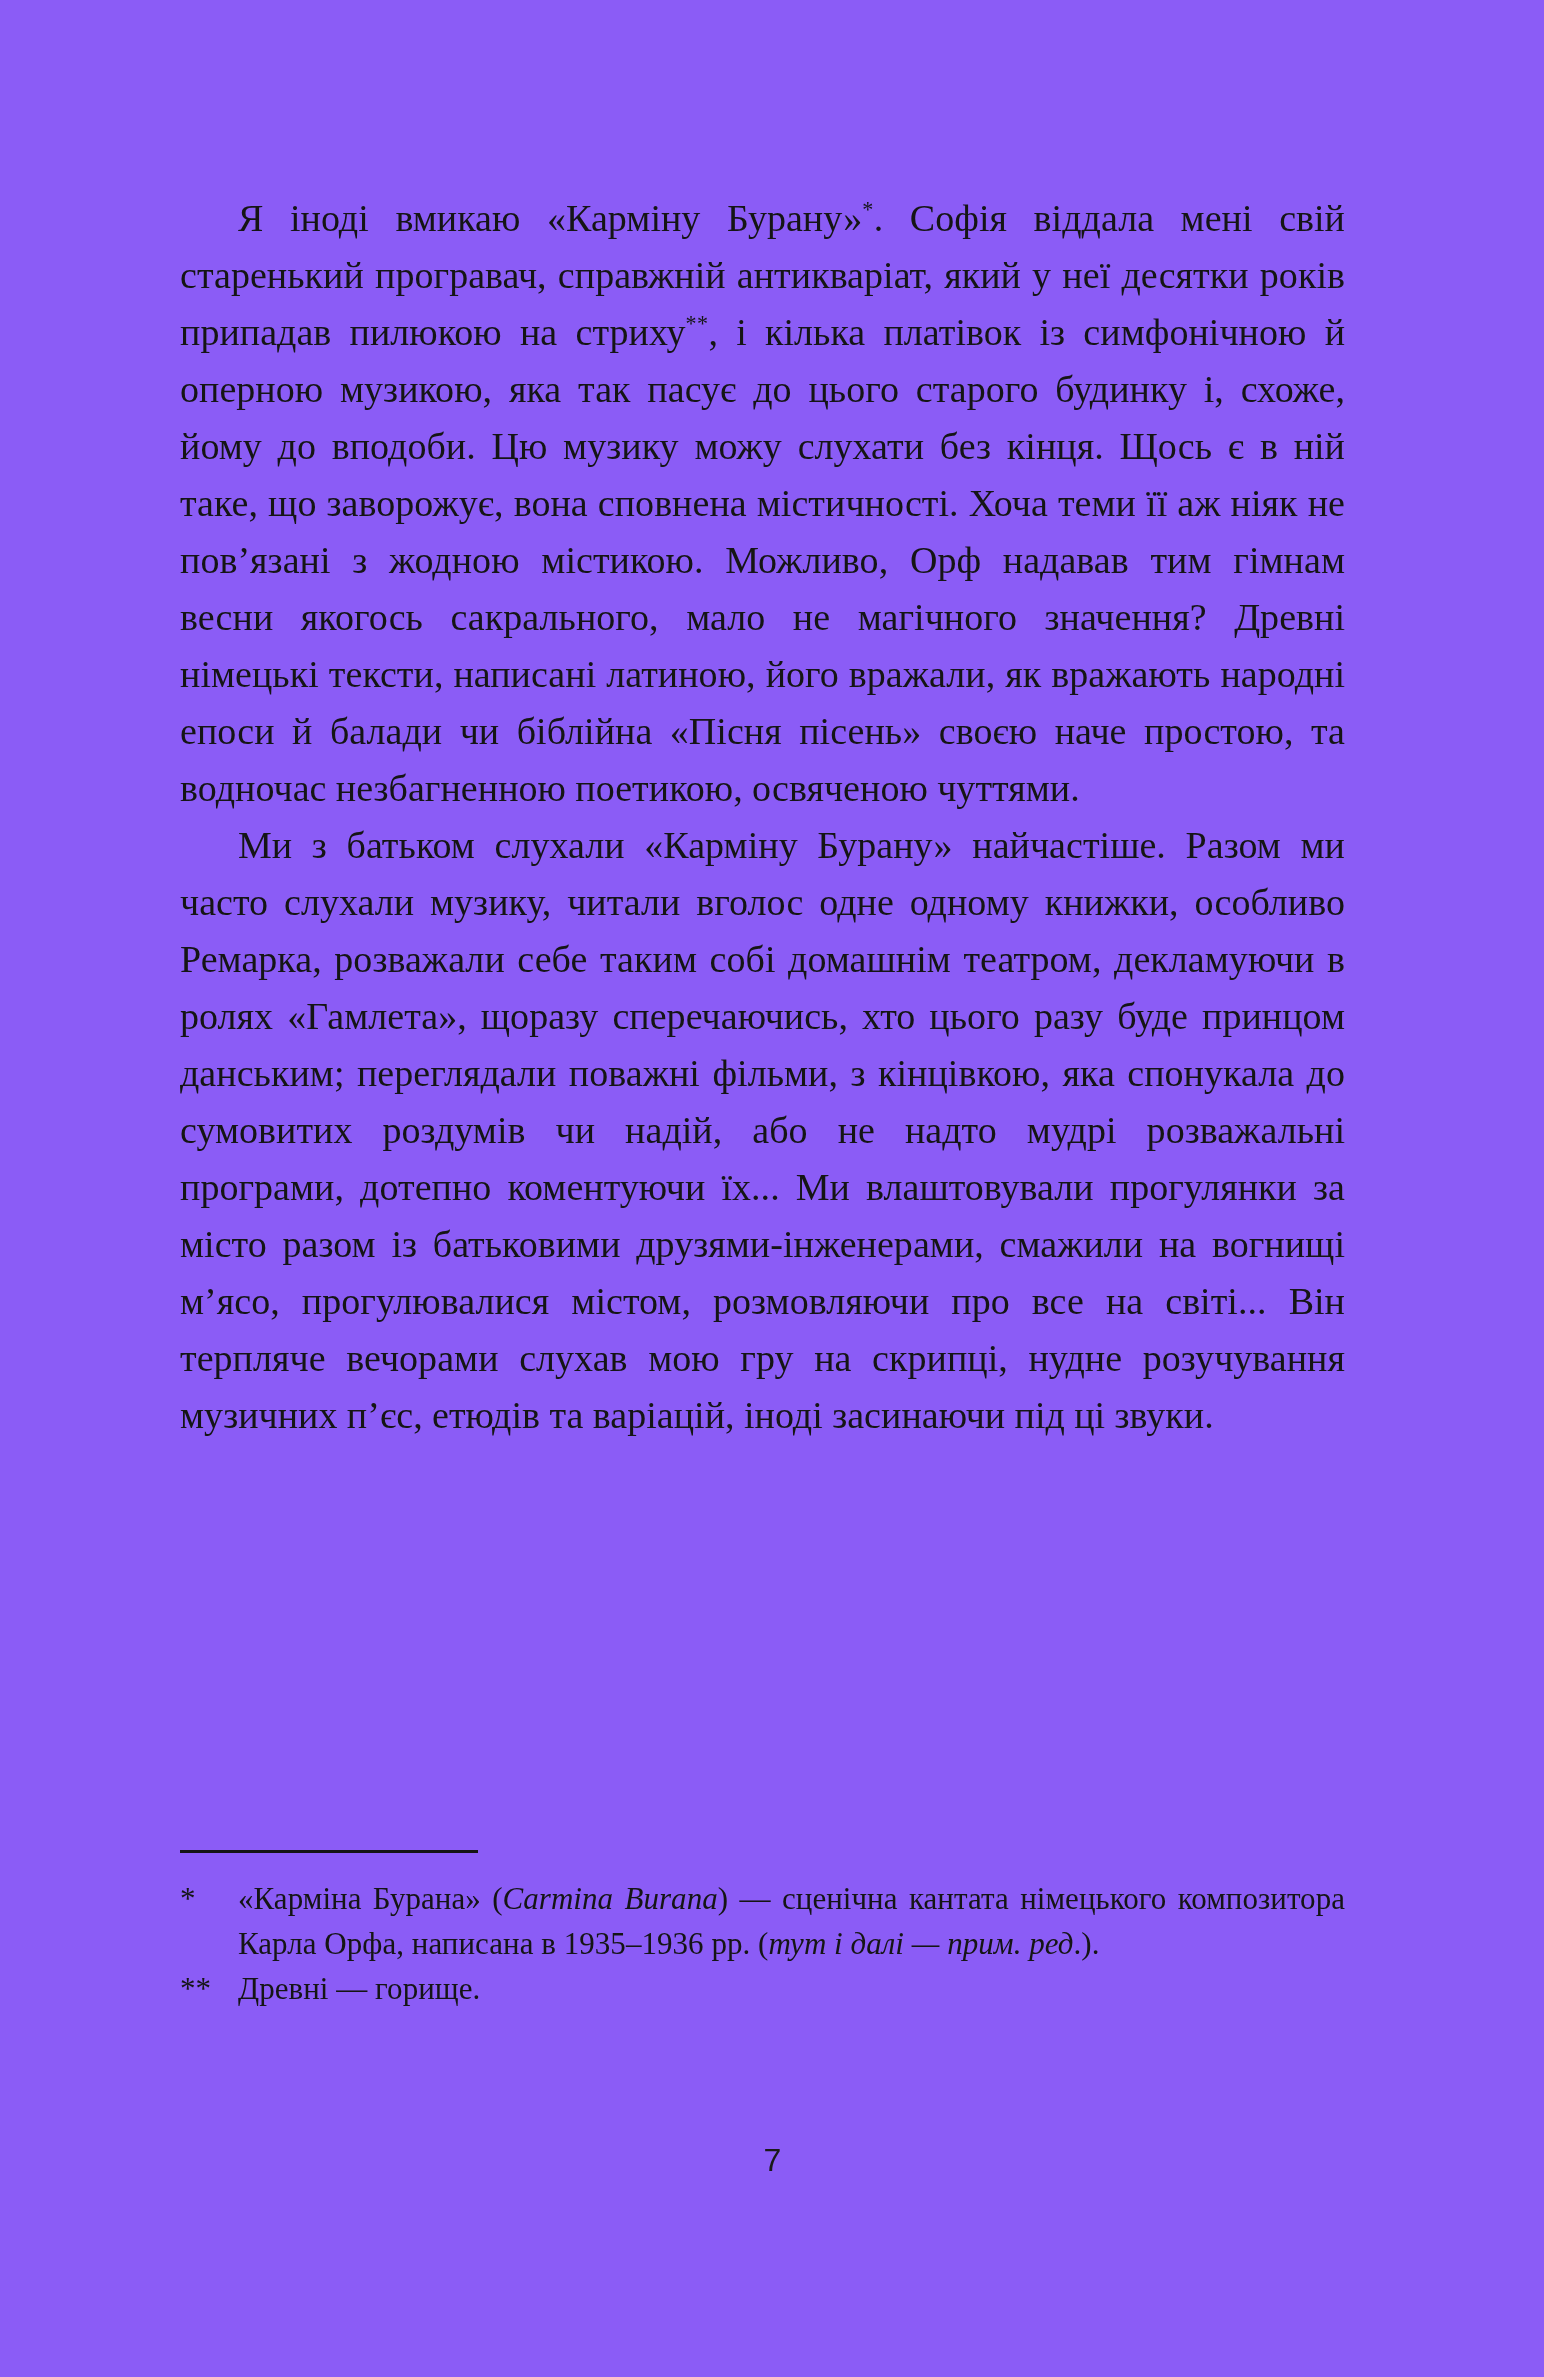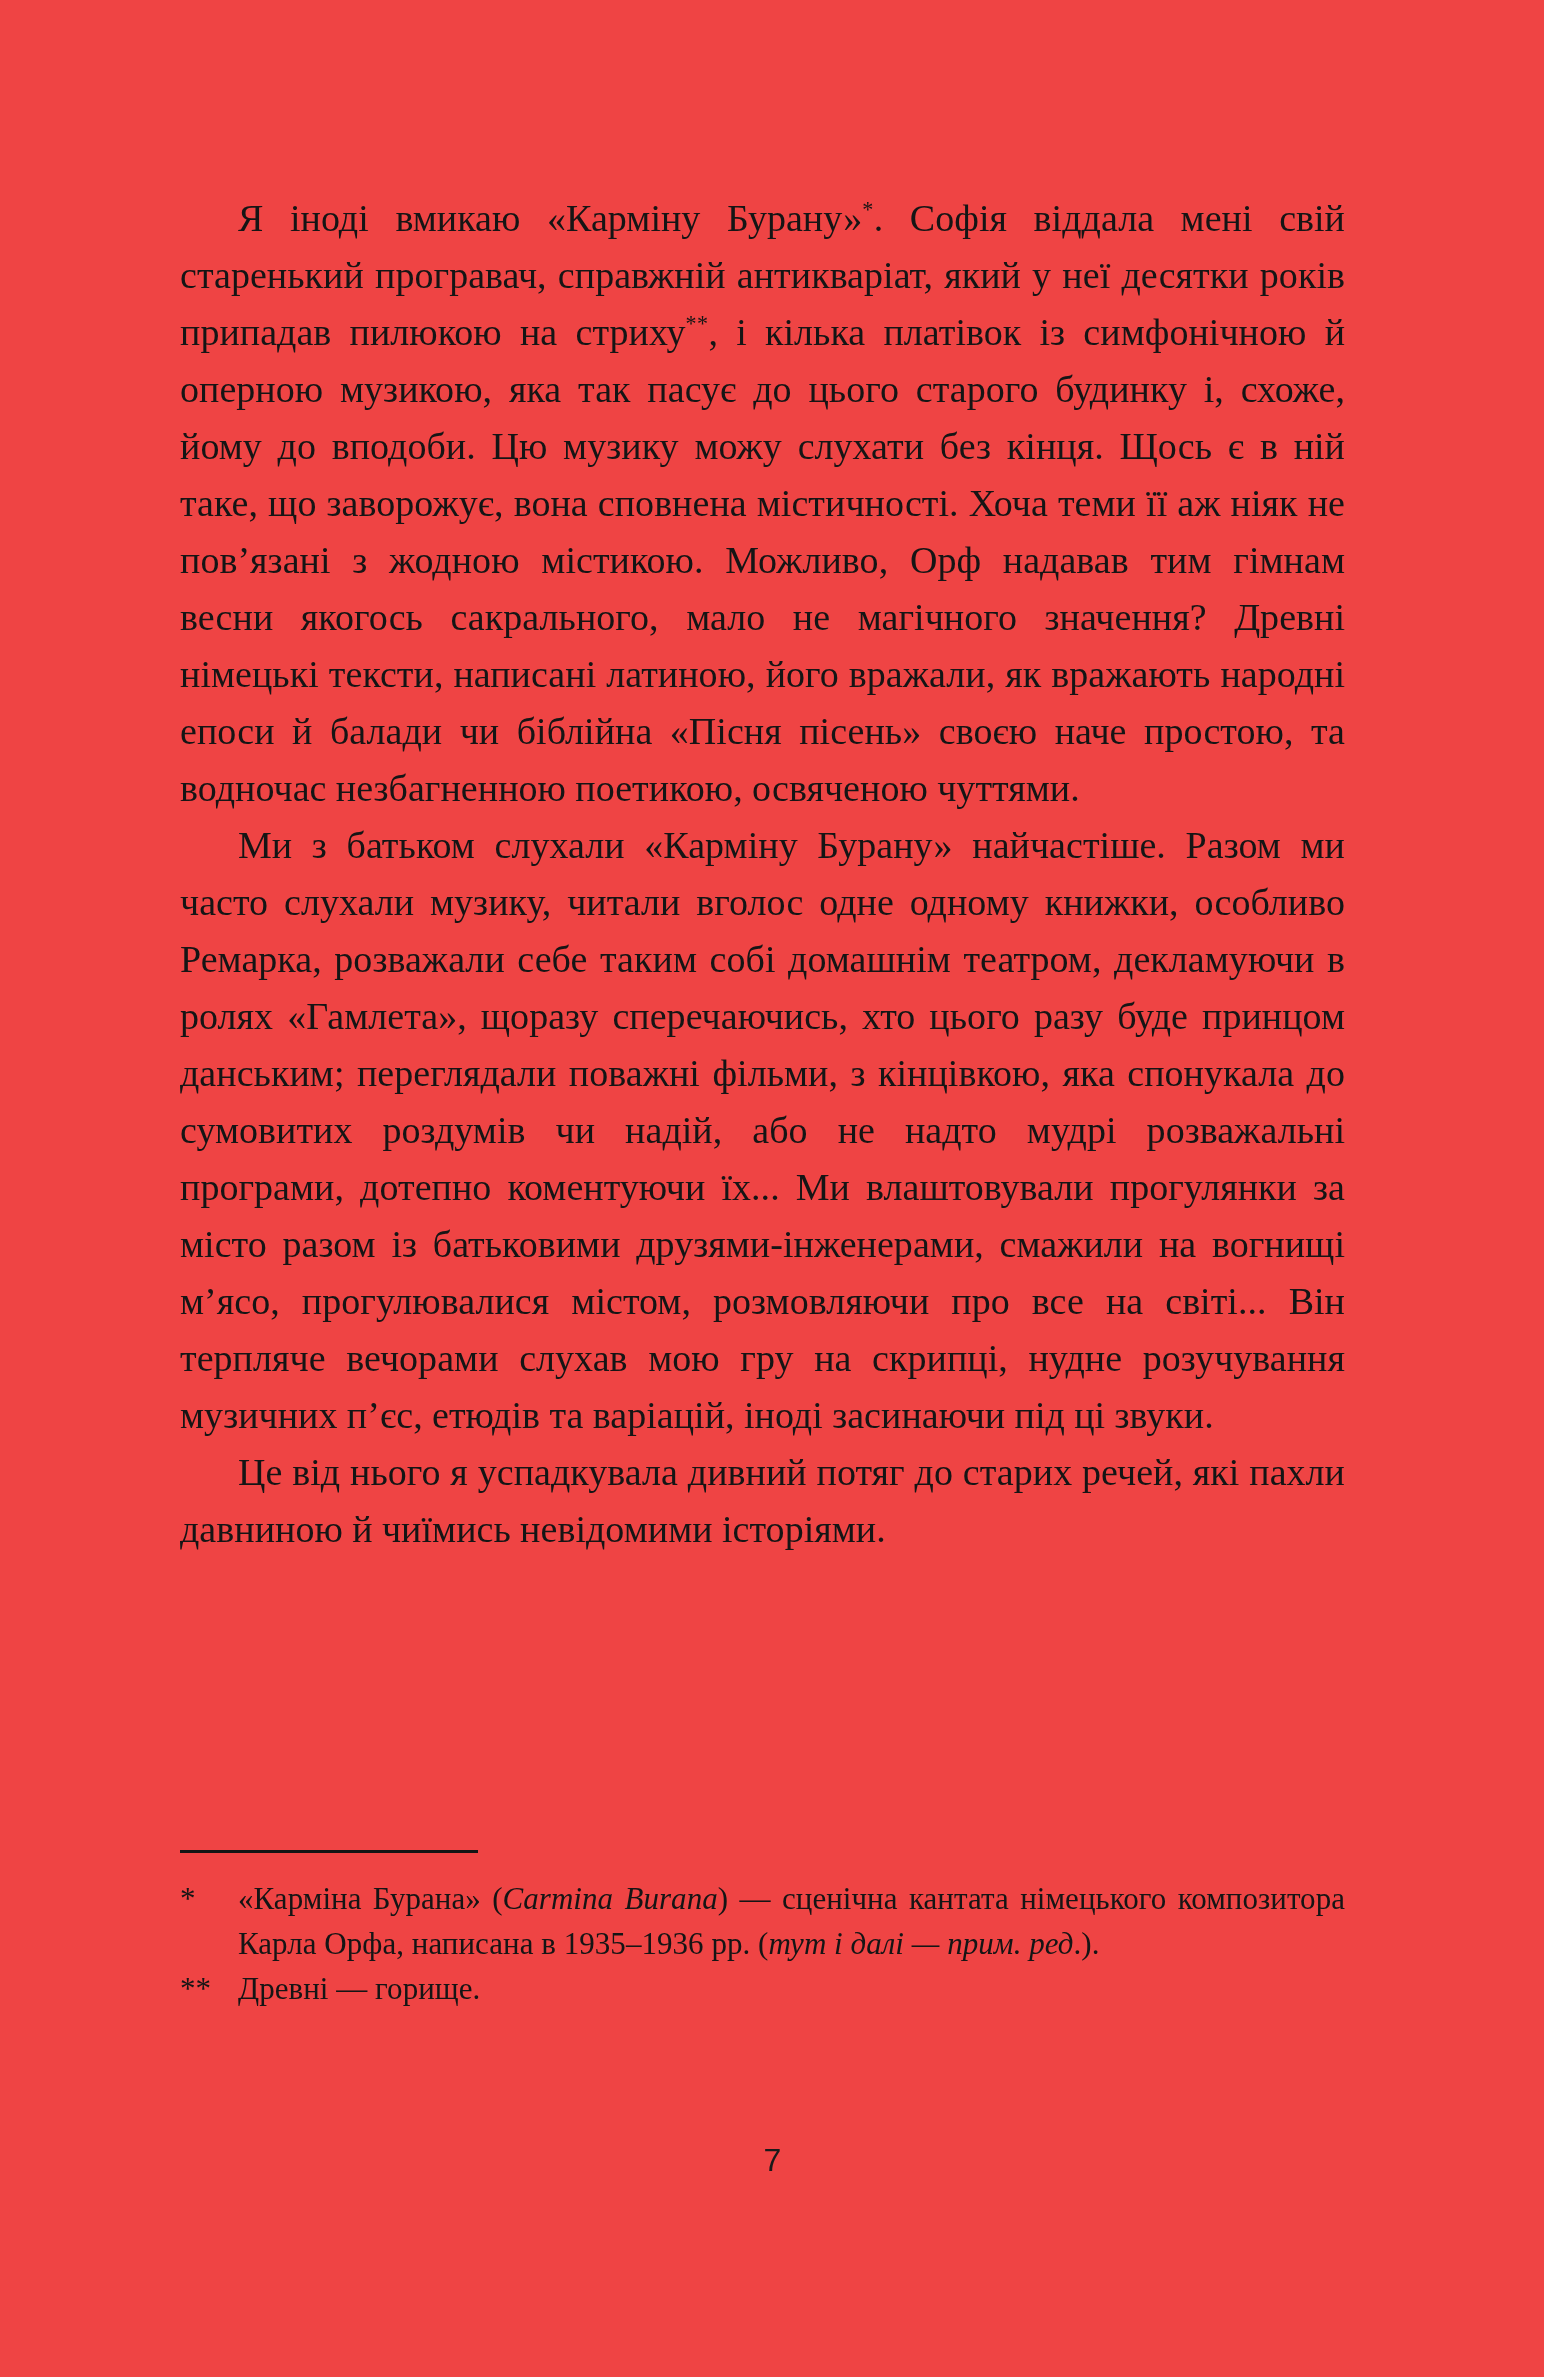--- a/index.html
+++ b/index.html
@@ -14,21 +14,21 @@
     position: relative;
     overflow: hidden;
     font-family: "Liberation Serif", "DejaVu Serif", serif;
     color: #151515;
     -webkit-font-smoothing: antialiased;
   }
 
   .page {
     position: absolute;
     inset: 0;
-    background: #ef4444;
+    background: #8b5cf6;
   }
 
   
   .textblock {
     position: absolute;
     left: 180px;
     top: 190px;
     width: 1165px;
   }
 
@@ -115,21 +115,20 @@
   }
 </style>
 </head>
 <body style="background: rgb(254, 254, 254); color: rgb(21, 21, 21);">
 
 <div class="page">
 
   <div class="textblock">
     <p class="para" id="p1">Я іноді вмикаю «Карміну Бурану»<sup class="fnmark">*</sup>. Софія віддала мені свій старенький програвач, справжній антикваріат, який у неї десятки років припадав пилюкою на стриху<sup class="fnmark">**</sup>, і кілька платівок із симфонічною й оперною музикою, яка так пасує до цього старого будинку і, схоже, йому до вподоби. Цю музику можу слухати без кінця. Щось є в ній таке, що заворожує, вона сповнена містичності. Хоча теми її аж ніяк не пов’язані з жодною містикою. Можливо, Орф надавав тим гімнам весни якогось сакрального, мало не магічного значення? Древні німецькі тексти, написані латиною, його вражали, як вражають народні епоси й балади чи біблійна «Пісня пісень» своєю наче простою, та водночас незбагненною поетикою, освяченою чуттями.</p>
     <p class="para" id="p2">Ми з батьком слухали «Карміну Бурану» найчастіше. Разом ми часто слухали музику, читали вголос одне одному книжки, особливо Ремарка, розважали себе таким собі домашнім театром, декламуючи в ролях «Гамлета», щоразу сперечаючись, хто цього разу буде принцом данським; переглядали поважні фільми, з кінцівкою, яка спонукала до сумовитих роздумів чи надій, або не надто мудрі розважальні програми, дотепно коментуючи їх... Ми влаштовували прогулянки за місто разом із батьковими друзями-інженерами, смажили на вогнищі м’ясо, прогулювалися містом, розмовляючи про все на світі... Він терпляче вечорами слухав мою гру на скрипці, нудне розучування музичних п’єс, етюдів та варіацій, іноді засинаючи під ці звуки.</p>
-    <p class="para" id="p3">Це від нього я успадкувала дивний потяг до старих речей, які пахли давниною й чиїмись невідомими історіями.</p>
   </div>
 
   <div class="footnotes">
     <div class="fn-rule"></div>
     <p class="fn" id="fn1">
       <span class="fn-marker">*</span>
       <span class="fn-body">«Карміна Бурана» (<span class="it">Carmina Burana</span>) — сценічна кантата німецького композитора Карла Орфа, написана в 1935–1936 рр. (<span class="it">тут і далі — прим. ред</span>.).</span>
     </p>
     <p class="fn" id="fn2">
       <span class="fn-marker">**</span>

